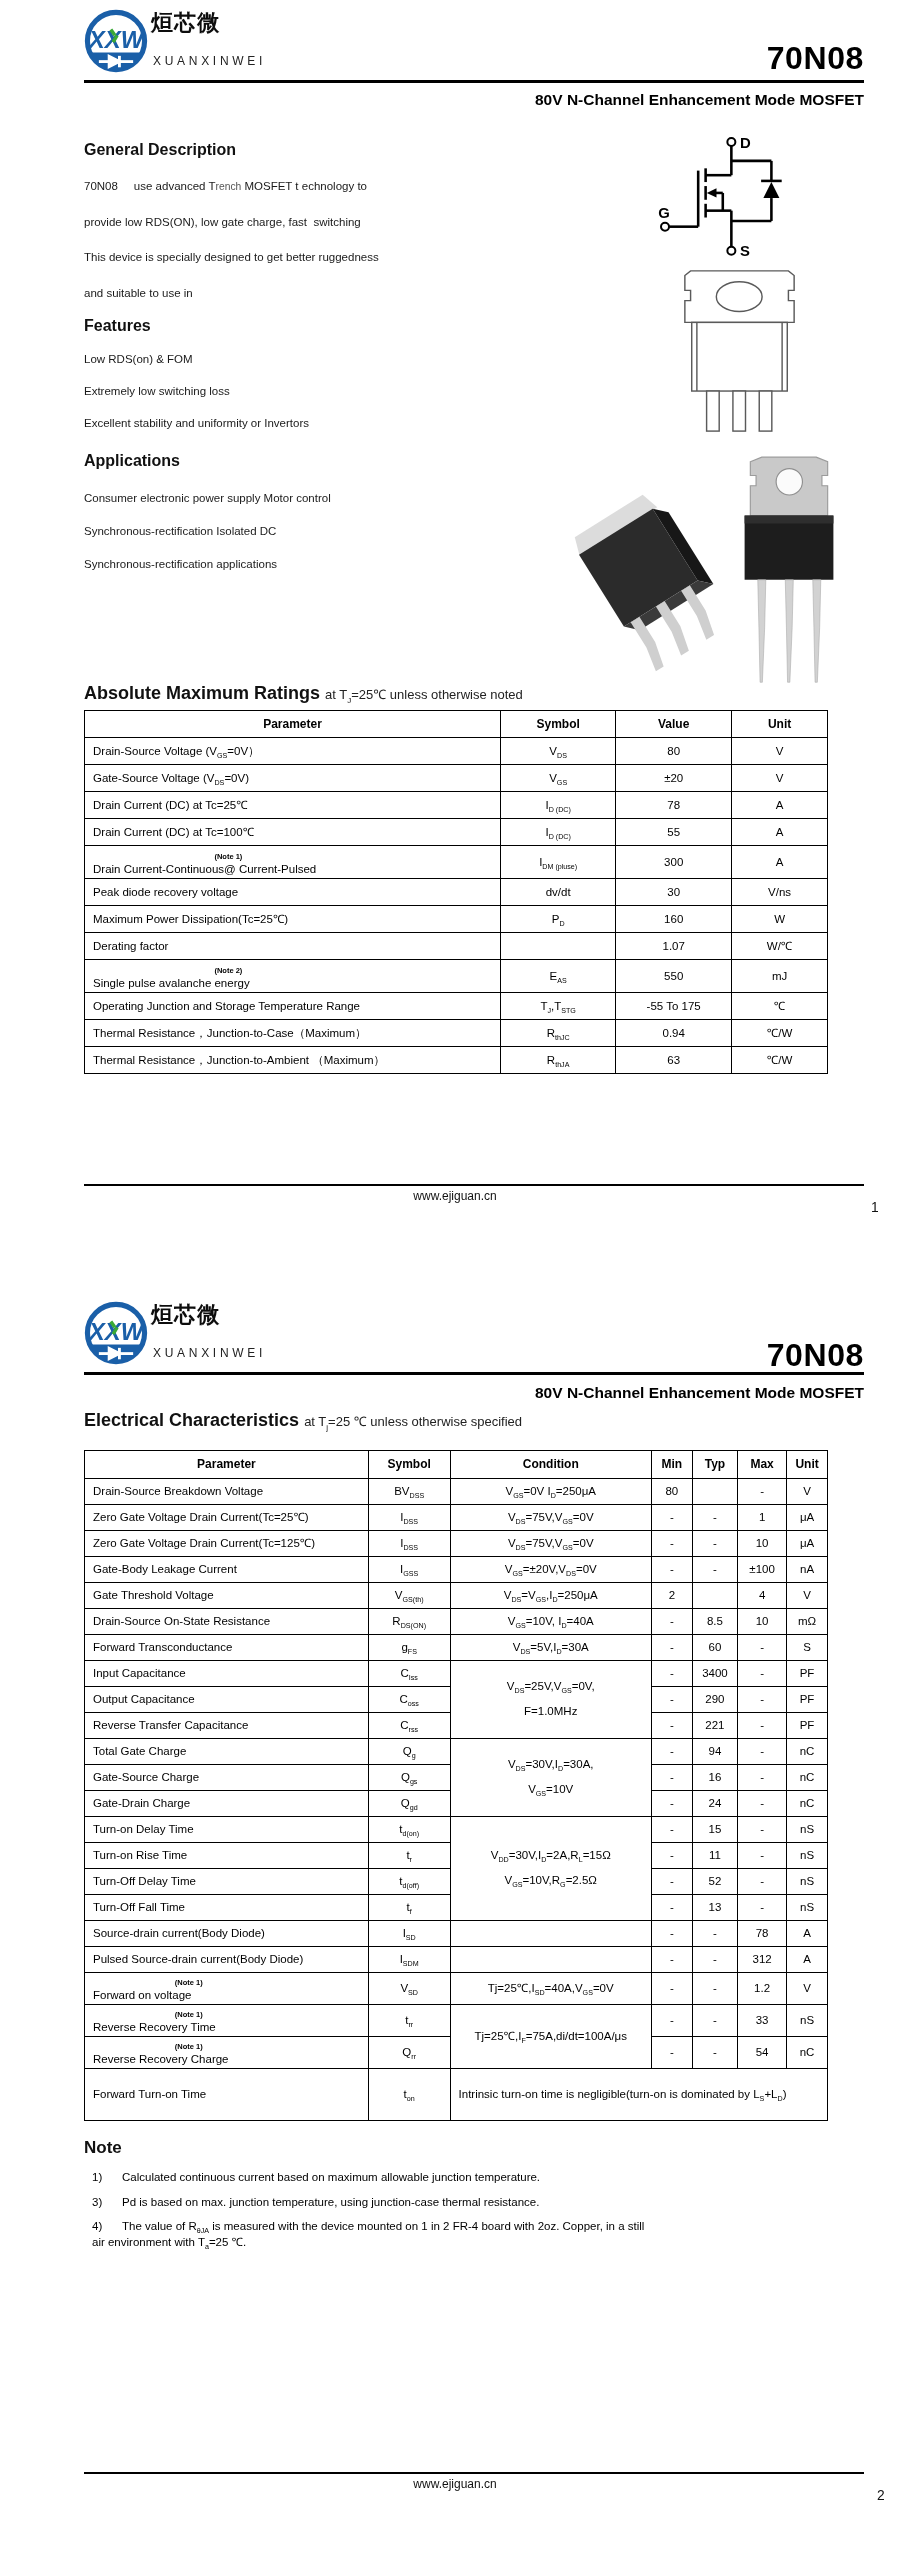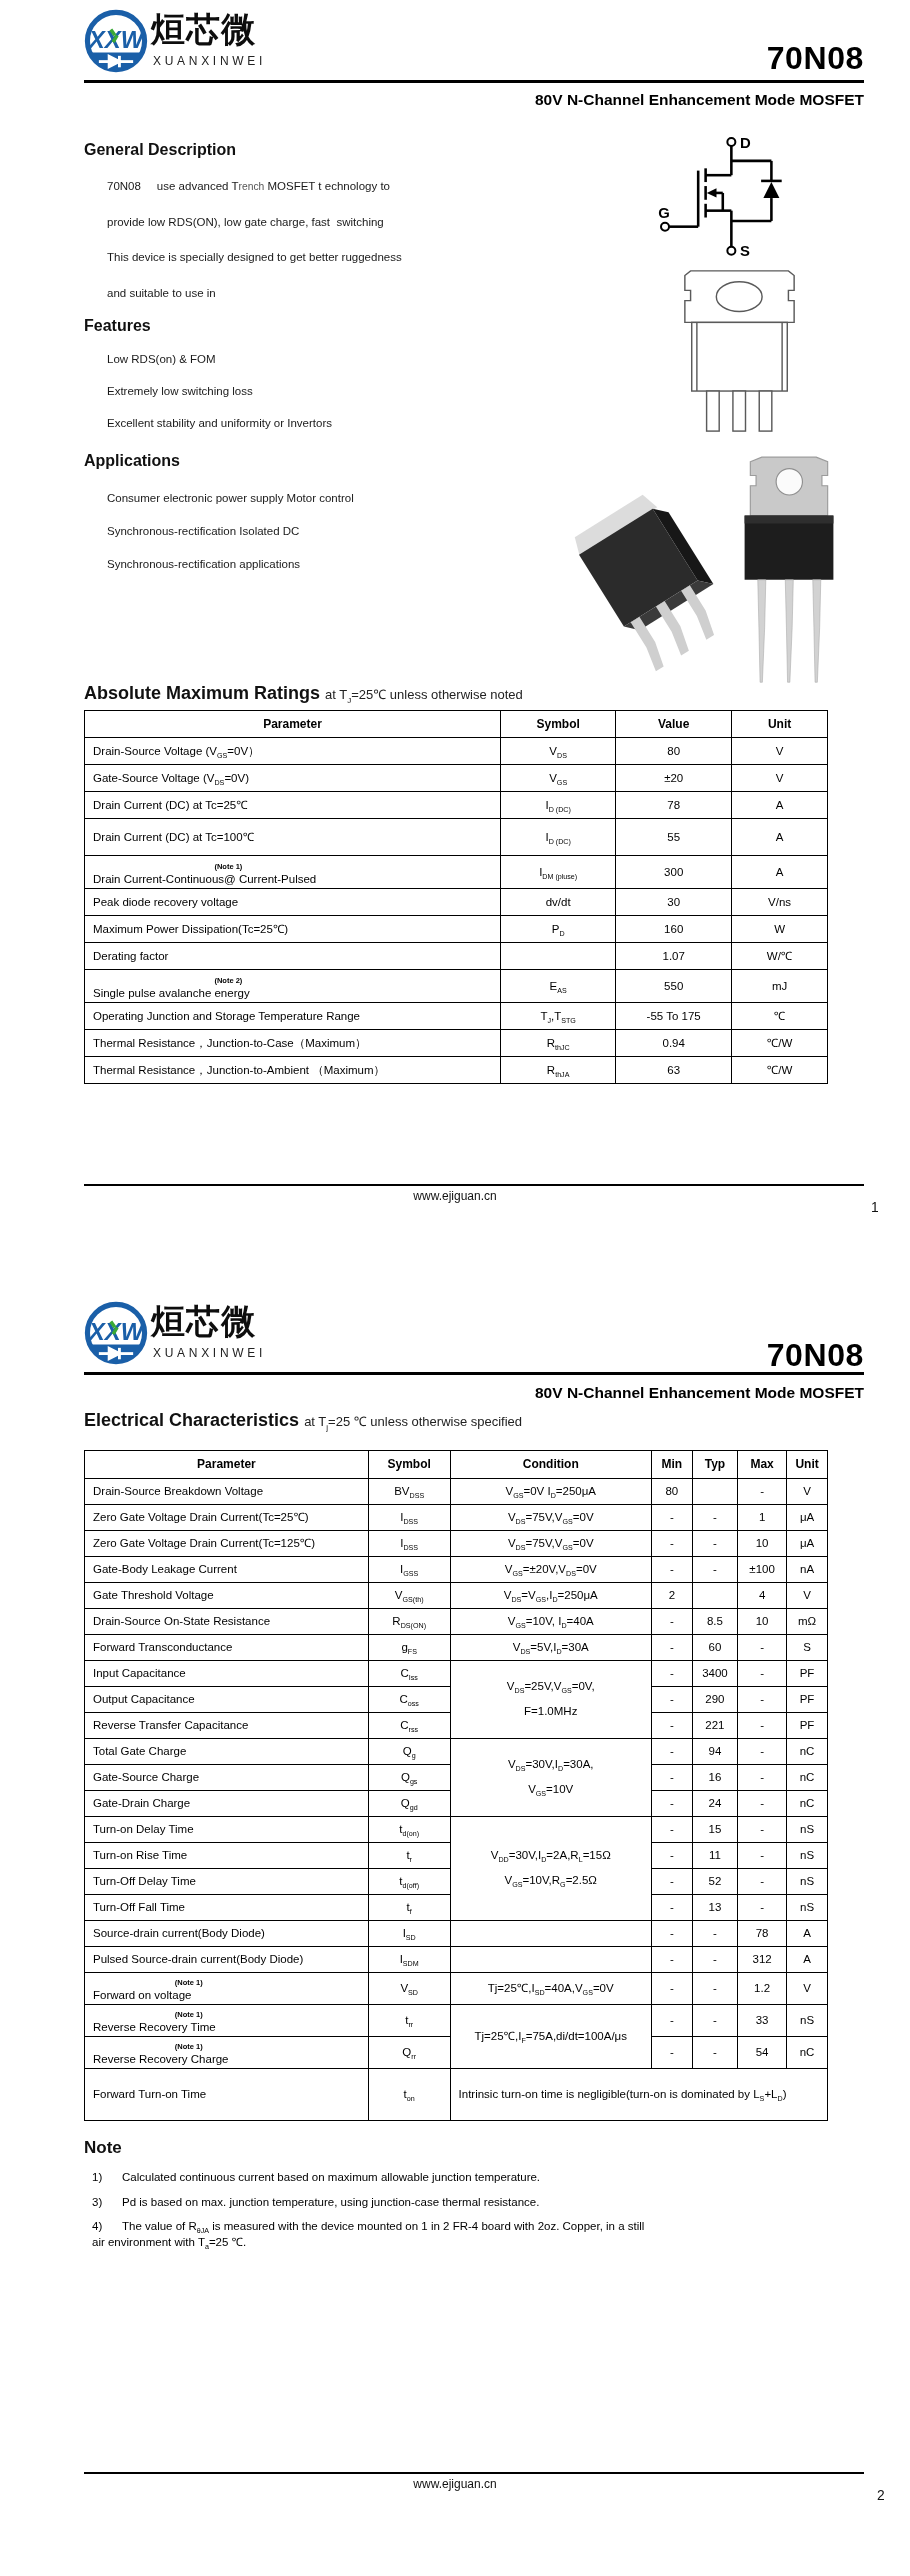--- a/index.html
+++ b/index.html
@@ -6,23 +6,23 @@
   body{font-family:"Liberation Sans",sans-serif;color:#000;}
   #canvas{position:relative;width:910px;height:2576px;background:#fff;overflow:hidden;}
   .abs{position:absolute;}
   .sec-h{font-size:16px;font-weight:bold;color:#111;}
   .big-h{font-size:18px;font-weight:bold;color:#111;}
   .big-h .suffix{font-size:13px;font-weight:normal;color:#222;}
   .part-number{font-size:32px;font-weight:bold;text-align:right;letter-spacing:0.6px;}
   .subtitle{font-size:15.5px;font-weight:bold;text-align:right;}
   .rule{background:#000;height:2.9px;}
   .rule-thin{background:#000;height:2.3px;}
-  .logo-cn{font-size:34px;font-weight:bold;color:#0d0d0d;letter-spacing:1.1px;line-height:1;}
+  .logo-cn{font-size:22px;font-weight:bold;color:#0d0d0d;letter-spacing:1.1px;line-height:1;}
   .logo-latin{font-size:12px;color:#222;letter-spacing:3.7px;font-weight:500;}
-  .body-line{font-size:11.5px;color:#1a1a1a;line-height:15px;margin-left:23px;}
+  .body-line{font-size:11.5px;color:#1a1a1a;line-height:15px;}
   .gd .li-row{margin-bottom:20.7px;}
   .feat .li-row{margin-bottom:17px;}
   .apps .li-row{margin-bottom:18px;}
   .lt{color:#555;font-size:10.3px;}
   table.ds{border-collapse:collapse;table-layout:fixed;background:#fff;border:1.7px solid #000;}
   table.ds th,table.ds td{border:1.1px solid #000;font-size:11.5px;text-align:center;vertical-align:middle;padding:1.1px 2.3px;color:#000;line-height:1.25;}
   table.ds th{font-size:12px;font-weight:bold;}
   table.ds td.pl{text-align:left;padding-left:8px;}
   table.ds td.cond2{line-height:2.2;}
   sub{font-size:0.62em;line-height:0;}
@@ -181,21 +181,21 @@
             <td>V<sub>GS</sub></td>
             <td>±20</td>
             <td>V</td>
           </tr>
           <tr style="height: 27px;">
             <td class="pl">Drain Current (DC) at Tc=25℃</td>
             <td>I<sub>D (DC)</sub></td>
             <td>78</td>
             <td>A</td>
           </tr>
-          <tr style="height: 37px; margin-left: 29px;">
+          <tr style="height: 27px; margin-left: 29px;">
             <td class="pl">Drain Current (DC) at Tc=100℃</td>
             <td>I<sub>D (DC)</sub></td>
             <td>55</td>
             <td>A</td>
           </tr>
           <tr style="height: 33px;">
             <td class="pl"><span class="note">(Note 1)</span><br>Drain Current-Continuous@ Current-Pulsed</td>
             <td>I<sub>DM (pluse)</sub></td>
             <td>300</td>
             <td>A</td>

